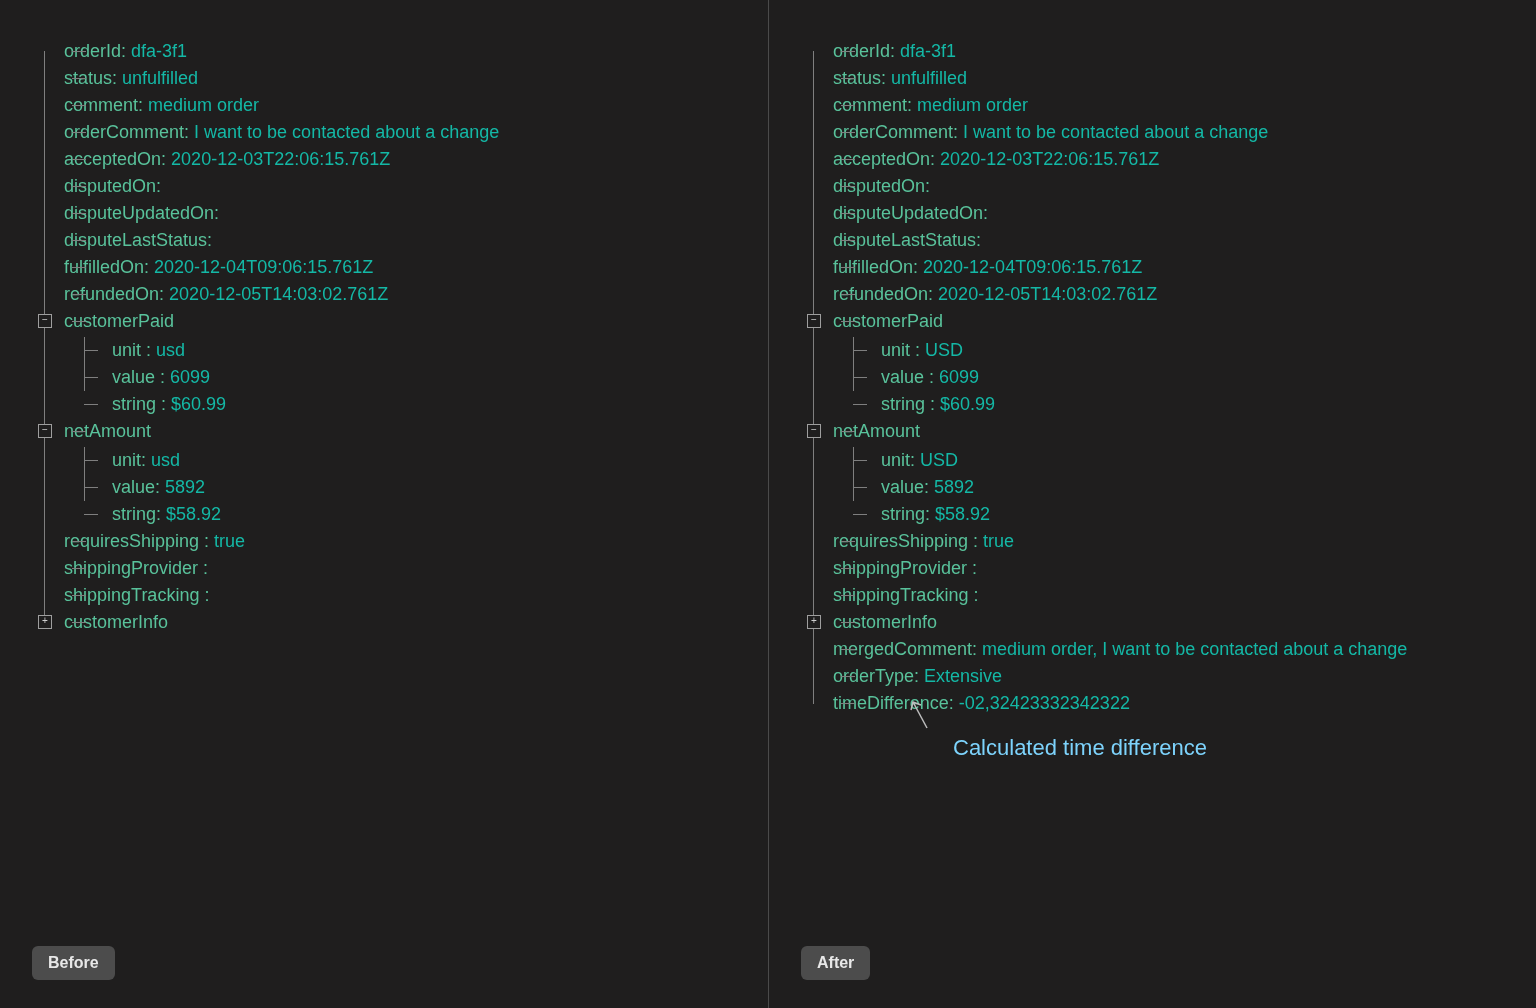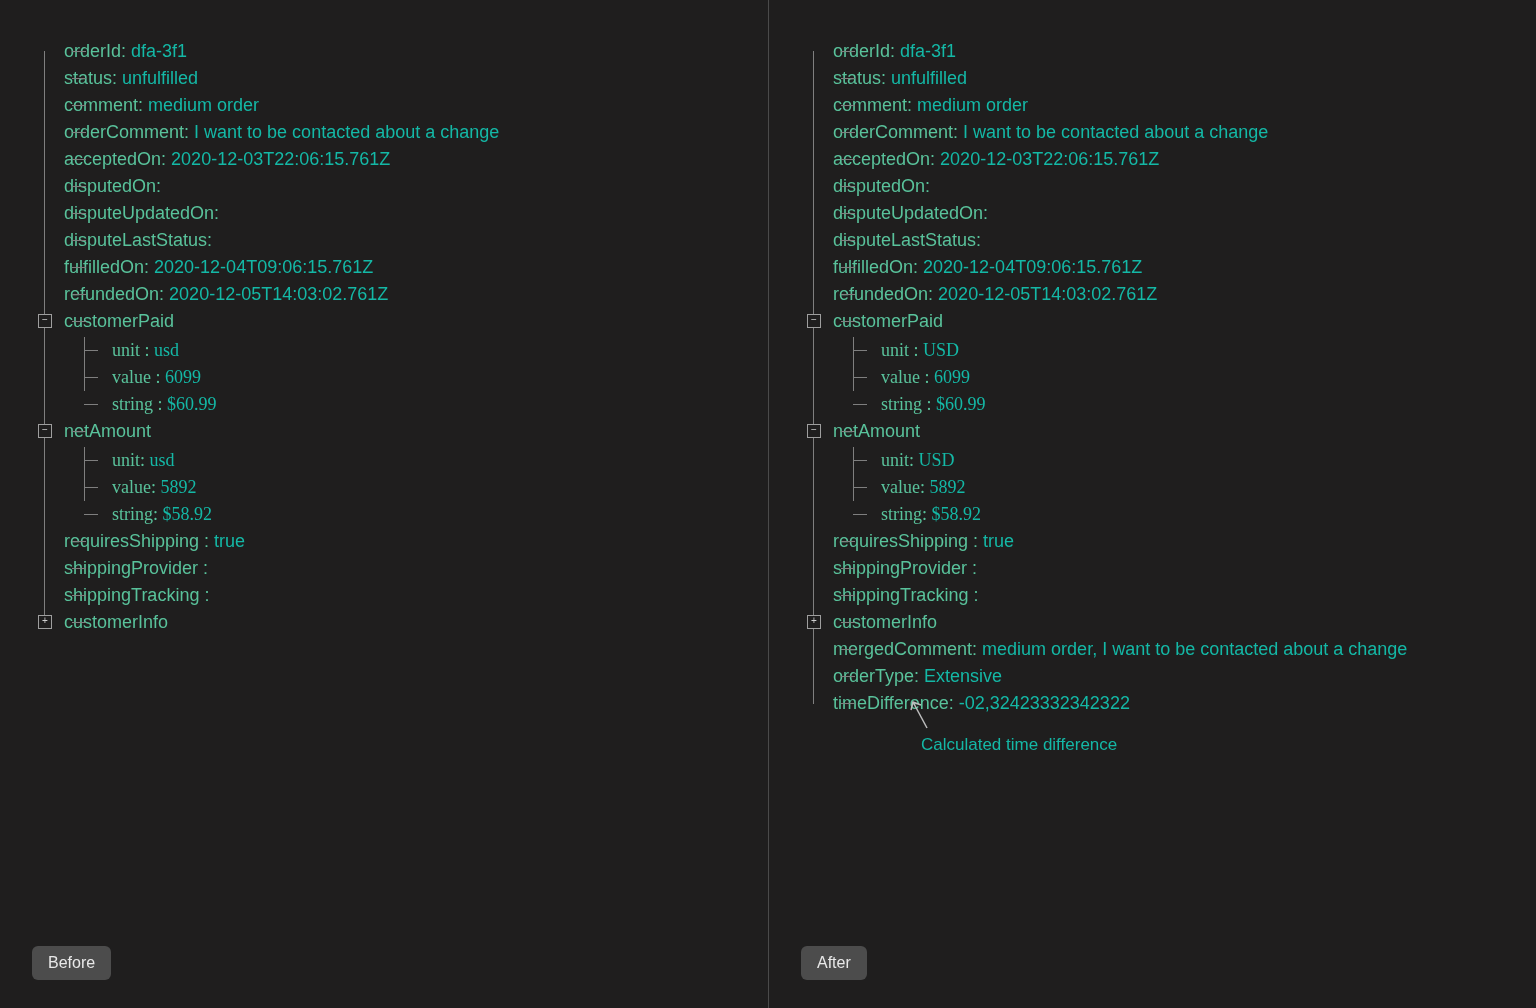--- a/index.html
+++ b/index.html
@@ -62,21 +62,21 @@
     width: 14px;
     height: 1px;
     background: #7f7f7f;
   }
   .row { position: relative; display: inline-block; }
 
   .sub {
     margin-left: 4px;
     margin-top: 2px;
   }
-  .sub ul { padding-left: 0; font-family: Liberation Serif, serif; }
+  .sub ul { padding-left: 0; }
   .sub li {
     position: relative;
     padding-left: 44px;
     line-height: 1.5;
   }
   .sub li::before {
     content: "";
     position: absolute;
     left: 16px;
     top: -14px;
@@ -117,27 +117,28 @@
 
   .badge {
     position: absolute;
     left: 32px;
     bottom: 28px;
     background: #4c4c4c;
     color: #e8e8e8;
     padding: 8px 16px;
     border-radius: 6px;
     font-size: 16px;
-    font-weight: 400;
+    font-weight: 700;
   }
 
   .annot {
     position: absolute;
-    color: #14b8a6;
-    font-size: 17px;
+    color: #7dd3fc;
+    font-size: 22px;
+    margin-left: 32px;
   }
   .arrow {
     position: absolute;
     width: 22px;
     height: 30px;
   }
   .arrow svg { overflow: visible; }
 </style>
 </head>
 <body>

